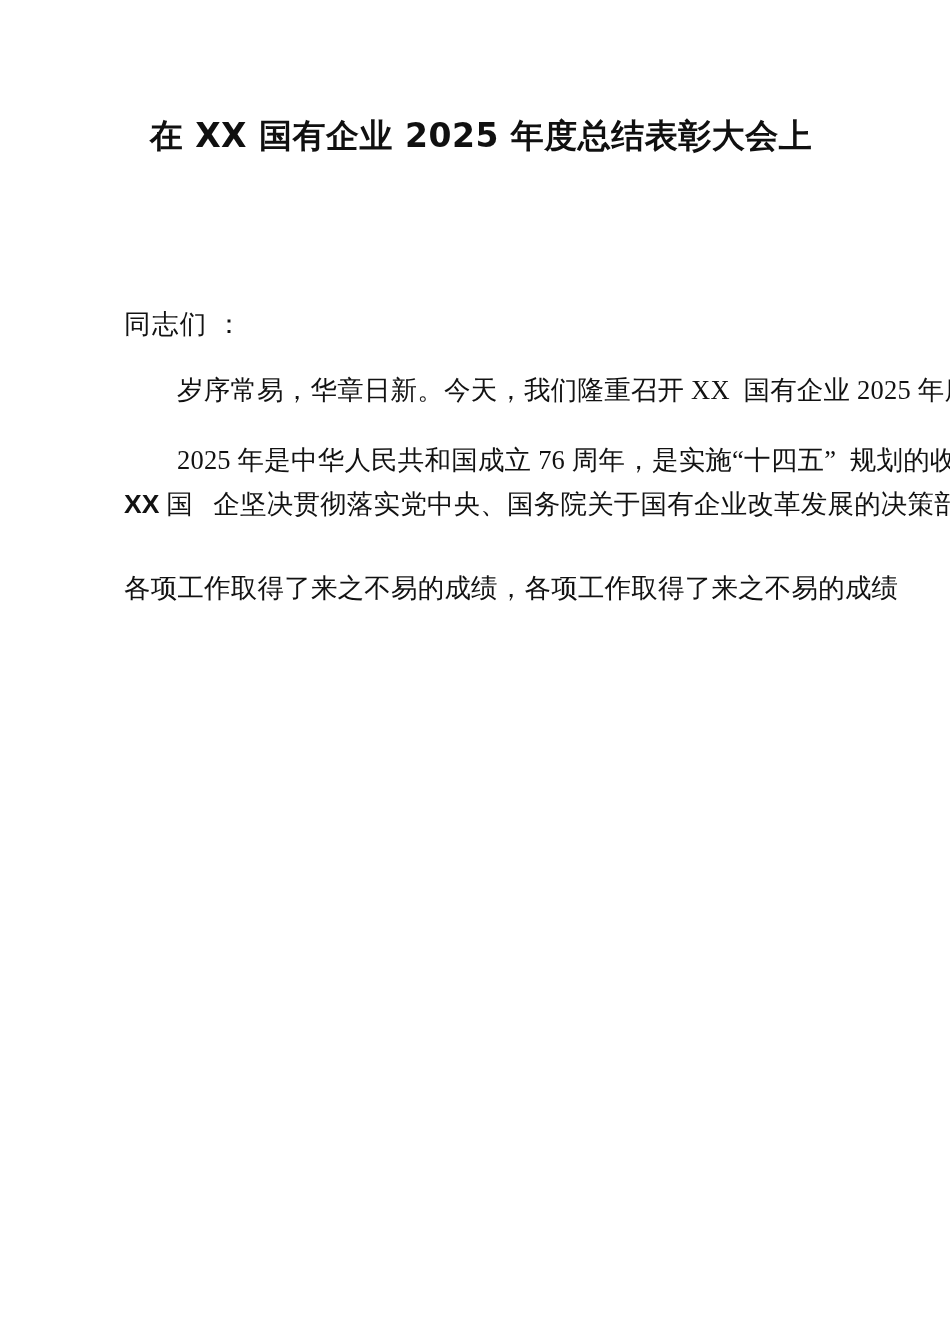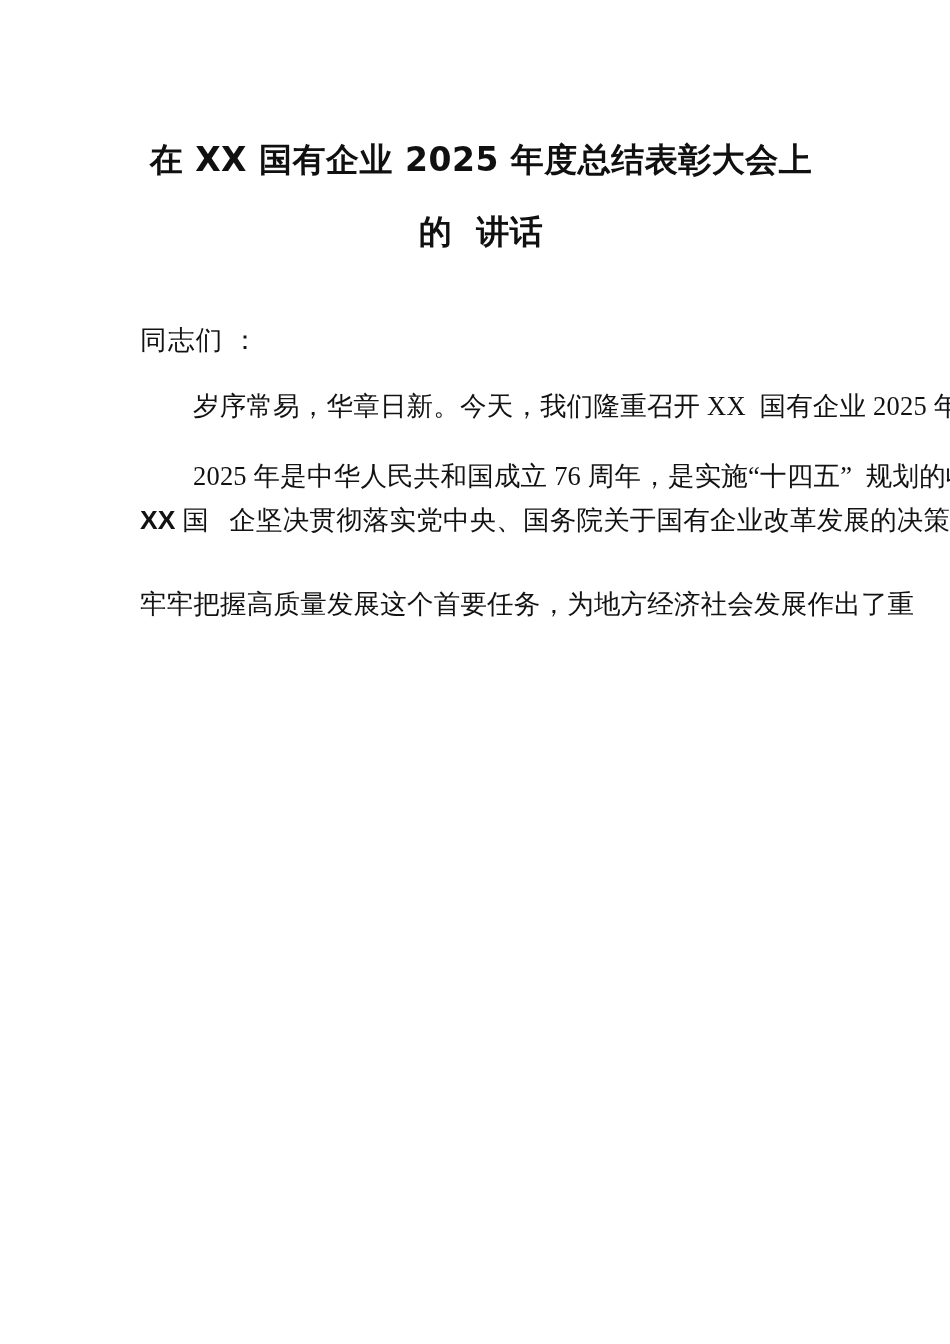--- a/index.html
+++ b/index.html
@@ -28,38 +28,37 @@
     font-family: "DejaVu Sans", "Liberation Sans", sans-serif;
     font-weight: 700;
     font-size: 33px;
     line-height: 48px;
     letter-spacing: 0.5px;
     color: #101010;
   }
   .doc-title .tline {
     display: block;
     white-space: pre;
-    margin-top: 24px;
   }
 
   
   .doc-body {
     position: absolute;
     left: 122px;
     top: 300px;
     width: 720px;
   }
 
   .para {
     font-size: 26.5px;
     line-height: 44px;
     text-align: justify;
     text-justify: inter-character;
     letter-spacing: 0.2px;
-    margin: 18px;
+    margin: 2px;
     color: #121212;
     font-family: "Liberation Serif", "DejaVu Serif", serif;
   }
 
   .para.salutation {
     text-align: left;
     letter-spacing: 1.4px;
     margin-bottom: 22px;
   }
 
@@ -92,34 +91,33 @@
     letter-spacing: 0;
   }
 </style>
 </head>
 <body>
 
 <div class="page">
 
   <div class="doc-title">
     <span class="tline">在 XX 国有企业 2025 年度总结表彰大会上</span>
-    <span class="tline">的  讲话</span>
   </div>
 
   <div class="doc-body">
 
     <p class="para salutation">同志们 ：</p>
 
     <p class="para indent">
       <span class="sp">岁序常易，华章日新。今天，我们隆重召开 XX  国有企业 2025 年度总结表彰大会，主要任务是全面回顾 2025 年企业改革发展的奋斗历程，系统总结取得的丰硕成果，隆重表彰在年度工作中涌现出的先进集体和先进个人，科学部署 2026 年重点工作任务，进一步统一思想、凝聚共识、鼓舞干劲，为全面开启“十五五”发展新征程奠定坚实基础。在此，我谨代表 </span>
     </p>
 
     <p class="para indent gap-top">
       <span class="sp">2025 年是中华人民共和国成立 76 周年，是实施“十四五”  规划的收官之年，更是国有企业深化改革、提质增效的关键一年。   一年来，面对复杂严峻的国际环境和国内经济下行压力，</span><span class="sp bold-run lat">XX</span><span class="sp"> 国   企坚决贯彻落实党中央、国务院关于国有企业改革发展的决策部   署，牢牢把握高质量发展这个首要任务，按照“深化改革、优化   布局、强化创新、防控风险”的工作思路，攻坚克难、锐意进取，</span>
     </p>
 
     <p class="para noindent-last gap-top-lg">
-      <span class="sp">牢牢把握高质量发展这个首要任务，为地方经济社会发展作出了重</span>
+      <span class="sp">各项工作取得了来之不易的成绩，各项工作取得了来之不易的成绩</span>
     </p>
 
   </div>
 
 </div>
 
 </body></html>

